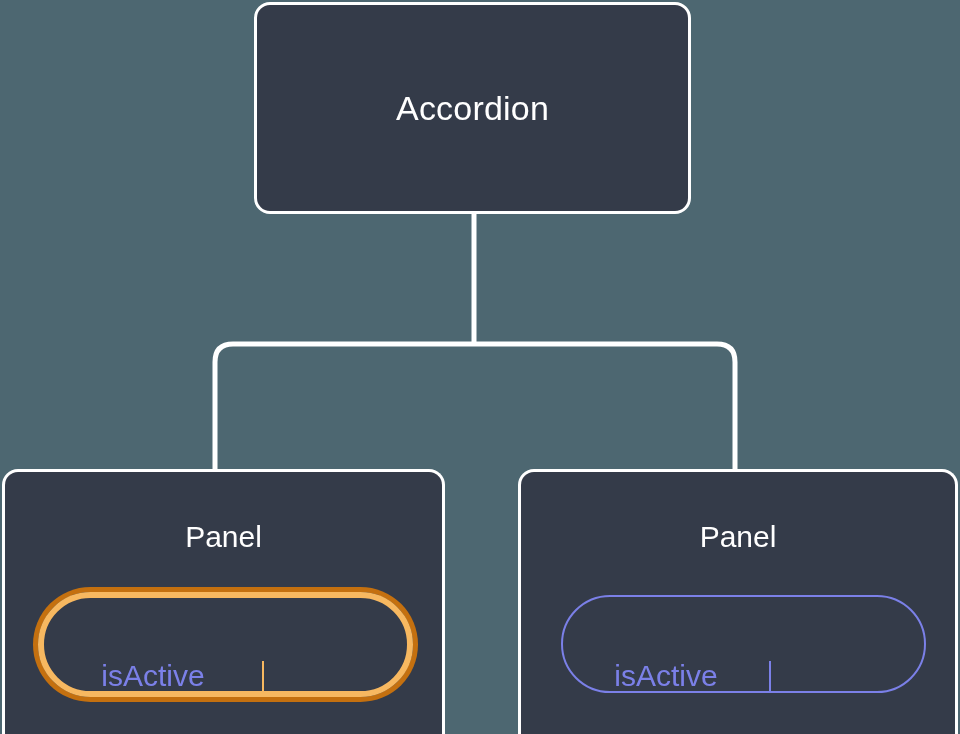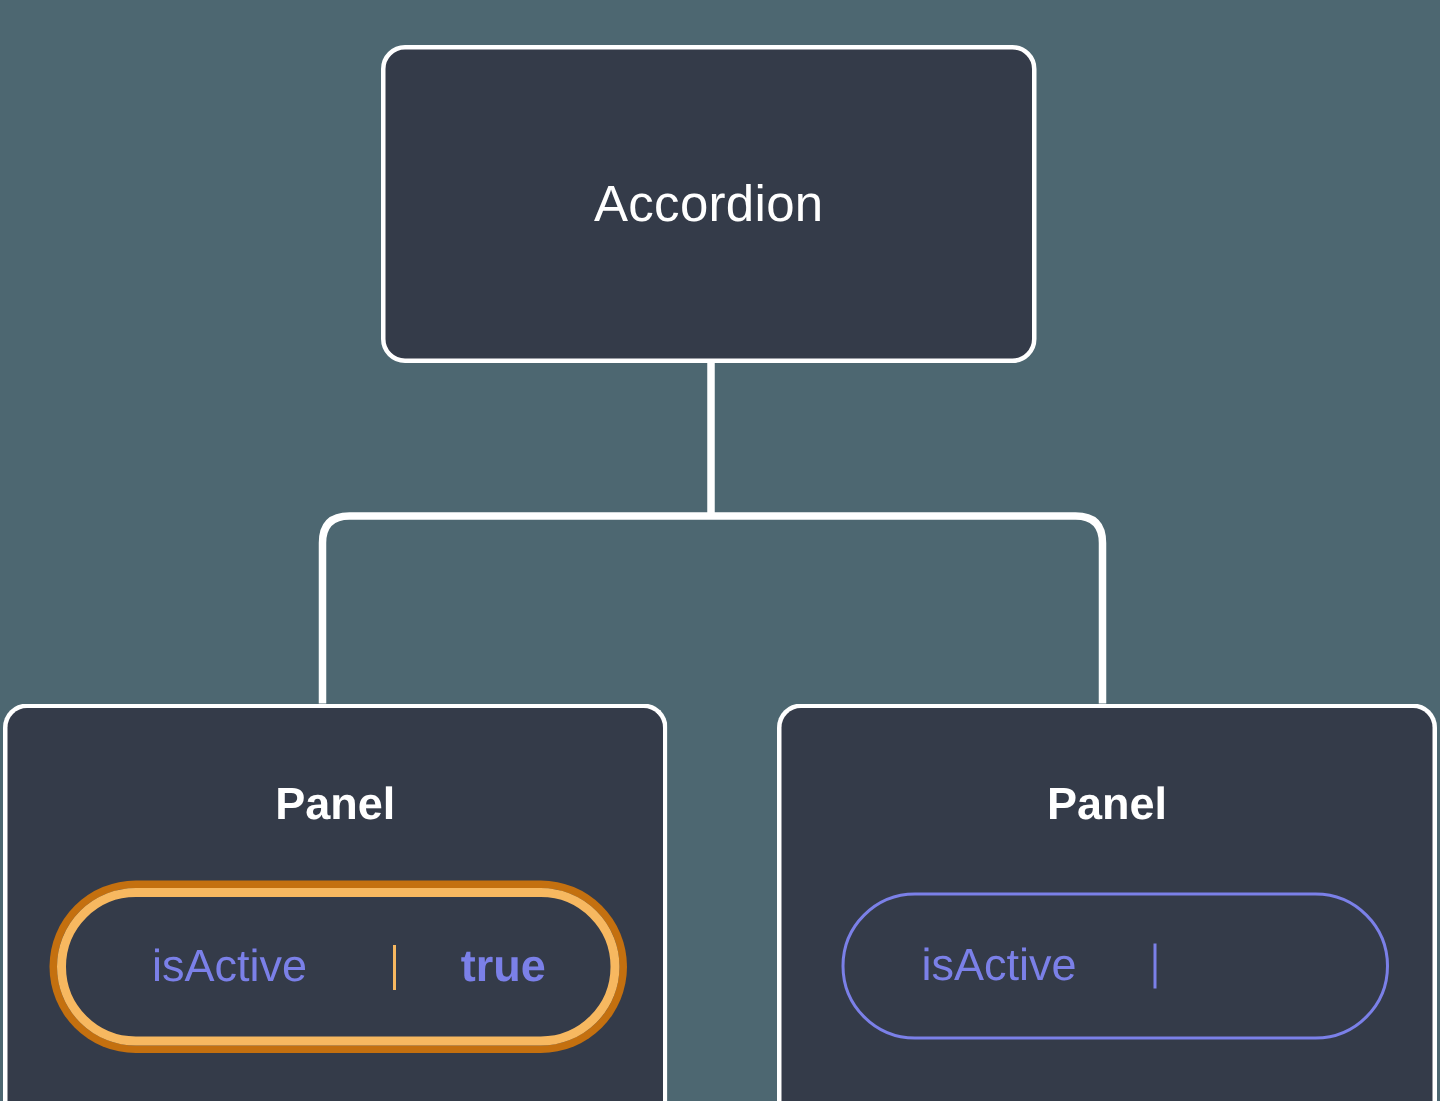--- a/index.html
+++ b/index.html
@@ -39,21 +39,20 @@
 
   
   #node-accordion {
     left: 254px;
     top: 2px;
     width: 437px;
     height: 212px;
     display: flex;
     align-items: center;
     justify-content: center;
-    margin-top: 28px;
   }
   .node-title-root {
     color: #ffffff;
     font-size: 34px;
     font-weight: 400;
     letter-spacing: 0.2px;
     line-height: 1;
   }
 
   
@@ -74,30 +73,30 @@
     width: 440px;
   }
   .panel-title {
     position: absolute;
     left: 0;
     right: 0;
     top: 50px;
     text-align: center;
     color: #ffffff;
     font-size: 30px;
-    font-weight: 700;
+    font-weight: 400;
     line-height: 1;
   }
 
   
   .prop-pill {
     position: absolute;
     box-sizing: border-box;
     display: flex;
-    align-items: center;
+    align-items: flex-end;
     border-radius: 999px;
   }
   .prop-key, .prop-val {
     display: flex;
     align-items: center;
     justify-content: center;
     white-space: nowrap;
     line-height: 1;
   }
 
@@ -162,21 +161,20 @@
 
   <div class="node" id="node-accordion">
     <span class="node-title-root">Accordion</span>
   </div>
 
   <div class="node panel-node" id="node-panel-left">
     <div class="panel-title">Panel</div>
 
     <div class="prop-pill active">
       <span class="prop-key">isActive</span>
-      <span class="prop-val">true</span>
     </div>
 
   </div>
 
   <div class="node panel-node" id="node-panel-right">
     <div class="panel-title">Panel</div>
 
     <div class="prop-pill inactive">
       <span class="prop-key">isActive</span>
     </div>

